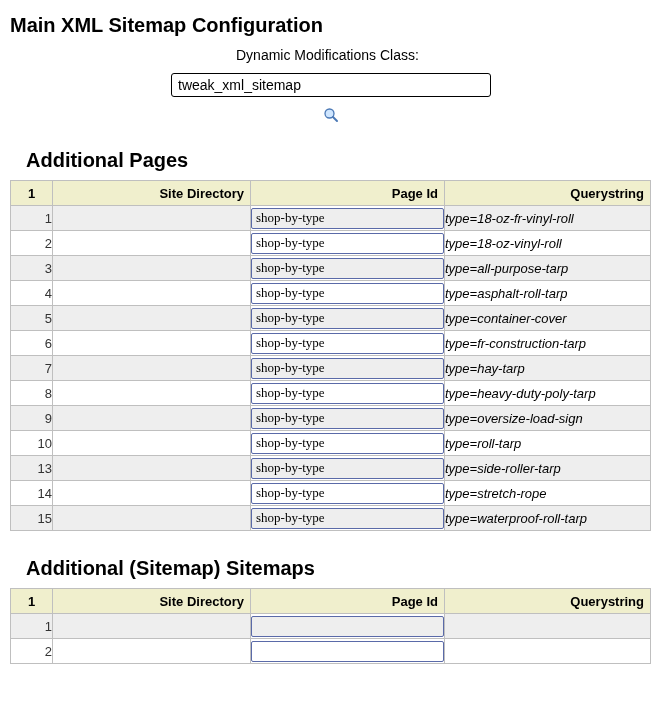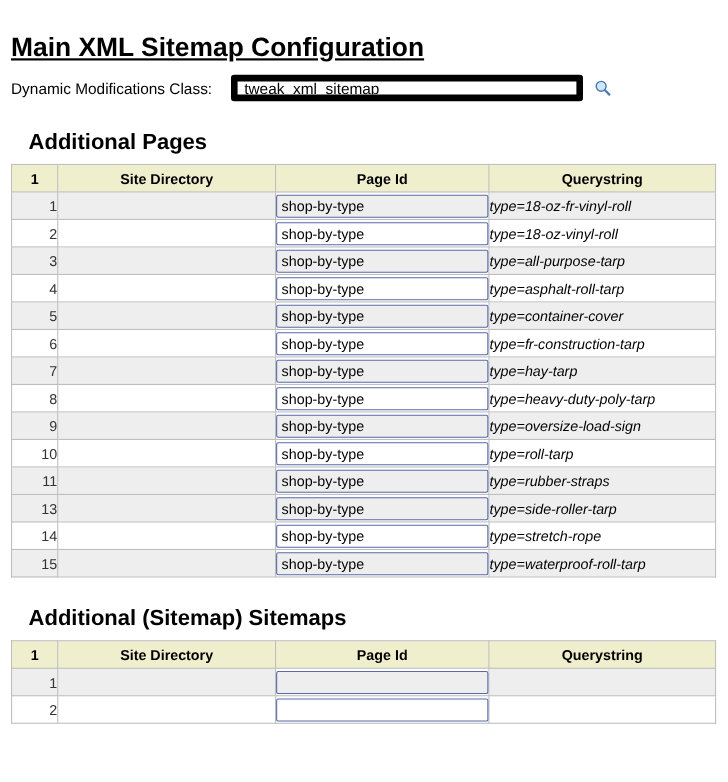--- a/index.html
+++ b/index.html
@@ -6,45 +6,45 @@
   body {
     margin: 0;
     padding: 10px;
     font-family: Arial, Helvetica, sans-serif;
     font-size: 13px;
     color: #000;
     background: #fff;
     width: 662px;
   }
   h1 {
-    font-size: 24px;
+    font-size: 20px;
     font-weight: bold;
-    margin: 20px 0 10px 0;
-    text-decoration: underline;
+    margin: 4px 0 10px 0;
   }
   h2 {
     font-size: 20px;
     font-weight: bold;
     margin: 26px 0 8px 16px;
   }
   .field-row {
     display: flex;
     align-items: center;
     gap: 10px;
     margin-bottom: 6px;
+    flex-direction: column;
   }
   .field-label {
     font-size: 14px;
     width: 190px;
   }
   .text-input {
     font-family: Arial, Helvetica, sans-serif;
     font-size: 14px;
     padding: 3px 6px;
-    border: 6px solid #000000;
+    border: 1px solid #000000;
     border-radius: 3px;
     width: 320px;
     height: 24px;
   }
   .search-icon {
     cursor: pointer;
     display: inline-flex;
   }
   table.grid {
     border-collapse: collapse;
@@ -52,21 +52,21 @@
     table-layout: fixed;
   }
   table.grid th, table.grid td {
     border: 1px solid #bfbfbf;
     font-size: 13px;
     height: 25px;
     padding: 0;
   }
   table.grid th {
     background: #f0efcd;
-    text-align: center;
+    text-align: right;
     padding: 0 6px;
     font-weight: bold;
   }
   table.grid th.corner {
     text-align: center;
     padding: 0;
   }
   col.c-num  { width: 42px; }
   col.c-dir  { width: 198px; }
   col.c-page { width: 194px; }
@@ -77,21 +77,21 @@
     color: #333;
   }
   tr.odd  td.rownum, tr.odd  td.dir, tr.odd  td.qs { background: #eeeeee; }
   tr.even td.rownum, tr.even td.dir, tr.even td.qs { background: #ffffff; }
   td.page {
     padding: 1px 2px;
   }
   .cell-input {
     width: 100%;
     height: 21px;
-    font-family: Liberation Sans, sans-serif;
+    font-family: Liberation Serif, serif;
     font-size: 13px;
     padding: 2px 4px;
     border: 1px solid #5a6aa8;
     border-radius: 2px;
     background: #fff;
   }
   tr.odd .cell-input { background: #eeeeee; }
   td.dir, td.qs {
     padding: 0 6px;
     white-space: nowrap;
@@ -187,26 +187,20 @@
         <td class="page"><input type="text" class="cell-input" value="shop-by-type" style=""></td>
         <td class="qs">type=oversize-load-sign</td>
       </tr>
       <tr class="even">
         <td class="rownum">10</td>
         <td class="dir"></td>
         <td class="page"><input type="text" class="cell-input" value="shop-by-type" style=""></td>
         <td class="qs">type=roll-tarp</td>
       </tr>
       <tr class="odd">
-        <td class="rownum">11</td>
-        <td class="dir"></td>
-        <td class="page"><input type="text" class="cell-input" value="shop-by-type" style=""></td>
-        <td class="qs">type=rubber-straps</td>
-      </tr>
-      <tr class="odd">
         <td class="rownum">13</td>
         <td class="dir"></td>
         <td class="page"><input type="text" class="cell-input" value="shop-by-type" style=""></td>
         <td class="qs">type=side-roller-tarp</td>
       </tr>
       <tr class="even">
         <td class="rownum">14</td>
         <td class="dir"></td>
         <td class="page"><input type="text" class="cell-input" value="shop-by-type" style=""></td>
         <td class="qs">type=stretch-rope</td>

